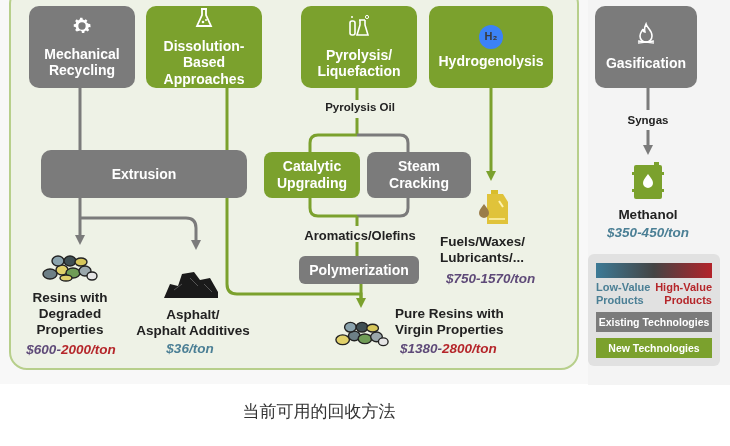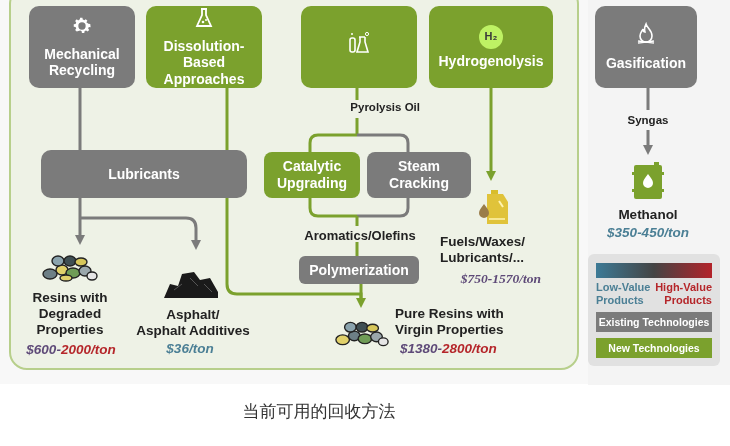--- a/index.html
+++ b/index.html
@@ -107,55 +107,57 @@
 
   <div class="box green" style="left:301px;top:6px;width:116px;height:82px;">
     <span class="ico">
       <svg width="24" height="24" viewBox="0 0 24 24">
           <rect x="3" y="7" width="5" height="14" rx="2" stroke="#fff" stroke-width="1.6" fill="none"></rect>
           <path d="M12 6h6M13 6v5l-3 10h11l-3-10V6" stroke="#fff" stroke-width="1.6" fill="none"></path>
           <circle cx="20" cy="3" r="1.6" stroke="#fff" fill="none"></circle>
           <circle cx="5" cy="3" r="1" fill="#fff"></circle>
         </svg>
     </span>
+    <span class="lbl">Pyrolysis/
+Liquefaction</span>
   </div>
 
   <div class="box green" style="left:429px;top:6px;width:124px;height:82px;">
-    <span class="ico" style="width:24px;height:24px;border-radius:50%;background:#bef264;color:#3a3a3a;font-size:11px;display:flex;align-items:center;justify-content:center;">H₂</span>
+    <span class="ico" style="width:24px;height:24px;border-radius:50%;background:#3b82f6;color:#3a3a3a;font-size:11px;display:flex;align-items:center;justify-content:center;">H₂</span>
     <span class="lbl">Hydrogenolysis</span>
   </div>
 
   <div class="box grey" style="left:595px;top:6px;width:102px;height:82px;">
     <span class="ico">
       <svg width="22" height="24" viewBox="0 0 22 24">
           <path d="M11 2c1 4 6 6 6 12a6 6 0 0 1-12 0c0-3 2-5 3-7 0 2 1 3 2 3-1-3 0-6 1-8z" stroke="#fff" stroke-width="1.6" fill="none"></path>
           <path d="M3 21l16-2M3 19l16 2" stroke="#fff" stroke-width="1.6"></path>
         </svg>
     </span>
     <span class="lbl">Gasification</span>
   </div>
 
   <div class="box grey" style="left:41px;top:150px;width:206px;height:48px;">
-    <span class="lbl">Lubricants</span>
+    <span class="lbl">Extrusion</span>
   </div>
 
   <div class="box green" style="left:264px;top:152px;width:96px;height:46px;border-radius:8px;">
     <span class="lbl">Catalytic
 Upgrading</span>
   </div>
   <div class="box grey" style="left:367px;top:152px;width:104px;height:46px;border-radius:8px;">
     <span class="lbl">Steam
 Cracking</span>
   </div>
 
   <div class="box grey" style="left:299px;top:256px;width:120px;height:28px;border-radius:6px;">
     <span class="lbl">Polymerization</span>
   </div>
 
-  <div class="txt" style="left:300px;top:101px;width:120px;font-size:11.5px;text-align:right;">Pyrolysis Oil</div>
+  <div class="txt" style="left:300px;top:101px;width:120px;font-size:11.5px;">Pyrolysis Oil</div>
   <div class="txt" style="left:290px;top:228px;width:140px;font-size:13px;">Aromatics/Olefins</div>
   <div class="txt" style="left:608px;top:114px;width:80px;font-size:11.5px;">Syngas</div>
 
   <span style="position:absolute;left:40px;top:252px;">
     <svg width="60" height="30" viewBox="0 0 60 30">
       <g stroke="#222" stroke-width="1.4">
         <ellipse cx="10" cy="22" rx="7" ry="5" fill="#6d7f86"></ellipse>
           <ellipse cx="22" cy="18" rx="6" ry="5" fill="#e1d16a"></ellipse>
         <ellipse cx="33" cy="21" rx="7" ry="5" fill="#6f9c56"></ellipse>
           <ellipse cx="45" cy="19" rx="6" ry="5" fill="#9aa7ab"></ellipse>
@@ -208,21 +210,21 @@
     <svg width="34" height="38" viewBox="0 0 34 38">
       <rect x="15" y="1" width="7" height="4" fill="#d8bd2b"></rect>
       <path d="M11 5h16l5 8v22H11z" fill="#e0c33a"></path>
       <path d="M23 12l4 6" stroke="#fff4b0" stroke-width="2"></path>
       <path d="M13 30h16" stroke="#fff4b0" stroke-width="1.5"></path>
       <path d="M8 15c3 4 5 6 5 9a5 5 0 0 1-10 0c0-3 2-5 5-9z" fill="#9a7d4a"></path>
     </svg>
   </span>
   <div class="txt" style="left:440px;top:234px;width:110px;font-size:13.5px;white-space:pre-line;text-align:left;">Fuels/Waxes/
 Lubricants/...</div>
-  <div class="price c-purple" style="left:446px;top:271px;width:110px;text-align:center;font-family:Liberation Serif, serif;">$750-1570/ton</div>
+  <div class="price c-purple" style="left:446px;top:271px;width:110px;text-align:left;">$750-1570/ton</div>
 
   <span style="position:absolute;left:632px;top:162px;">
     <svg width="32" height="38" viewBox="0 0 32 38">
       <rect x="2" y="3" width="28" height="34" rx="2" fill="#7ba12d"></rect>
       <rect x="0" y="10" width="32" height="3" fill="#7ba12d"></rect>
       <rect x="0" y="27" width="32" height="3" fill="#7ba12d"></rect>
       <rect x="22" y="0" width="5" height="3" fill="#7ba12d"></rect>
       <path d="M16 12c3 4 5 6 5 9a5 5 0 0 1-10 0c0-3 2-5 5-9z" fill="#fff"></path>
     </svg>
   </span>

